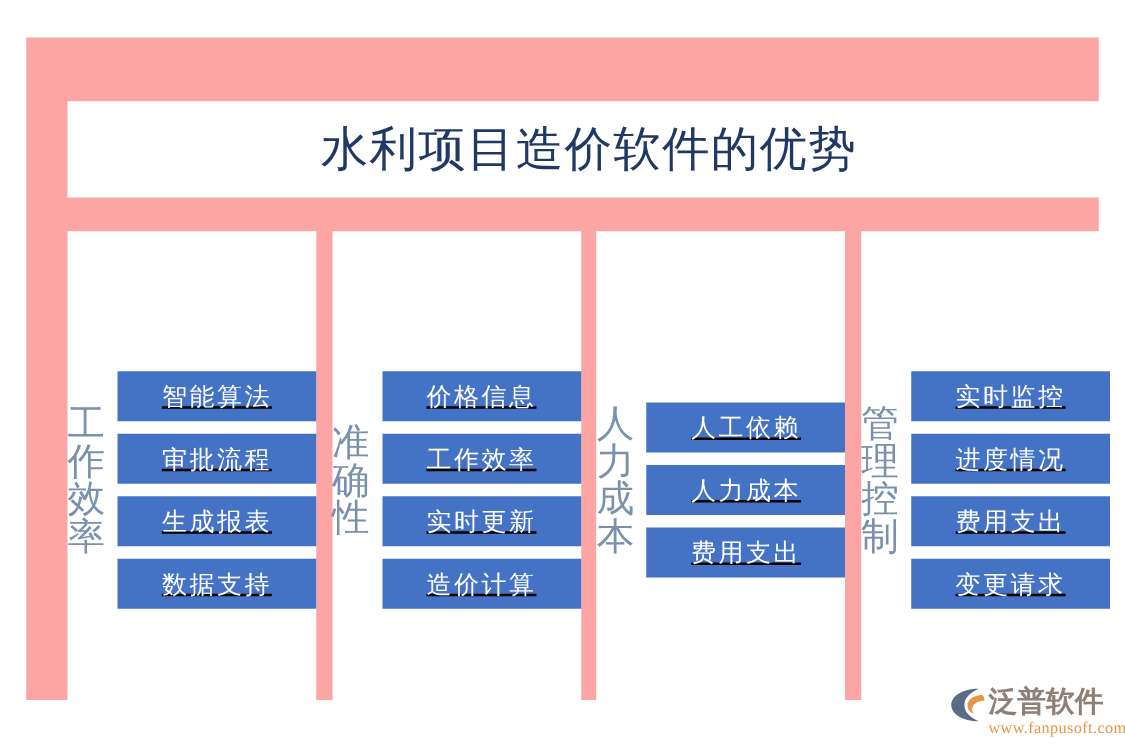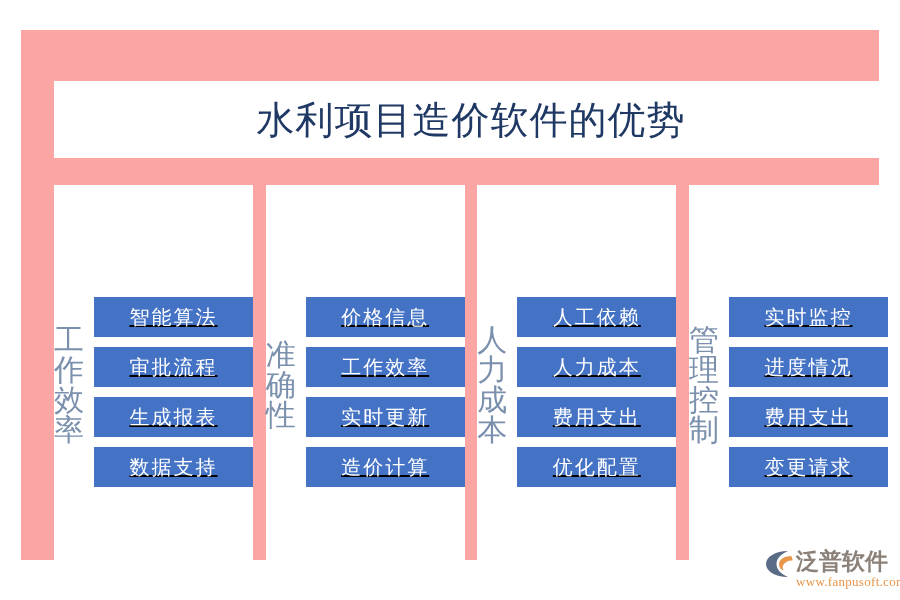--- a/index.html
+++ b/index.html
@@ -106,20 +106,21 @@
   
   #brand-logo {
     position: absolute;
     left: 762px;
     top: 548px;
     width: 134px;
     height: 46px;
     display: flex;
     align-items: flex-start;
     z-index: 5;
+    justify-content: center;
   }
   #brand-mark {
     width: 32px;
     height: 32px;
     margin-right: 2px;
     flex: 0 0 auto;
   }
   #brand-text-block {
     display: flex;
     flex-direction: column;
@@ -169,21 +170,20 @@
           <div class="item-chip">实时更新</div>
           <div class="item-chip">造价计算</div>
         </div>
       </div>
       <div class="column-card">
         <div class="column-heading">人力成本</div>
         <div class="items-list">
           <div class="item-chip">人工依赖</div>
           <div class="item-chip">人力成本</div>
           <div class="item-chip">费用支出</div>
-          <div class="item-chip">优化配置</div>
         </div>
       </div>
       <div class="column-card">
         <div class="column-heading">管理控制</div>
         <div class="items-list">
           <div class="item-chip">实时监控</div>
           <div class="item-chip">进度情况</div>
           <div class="item-chip">费用支出</div>
           <div class="item-chip">变更请求</div>
         </div>

